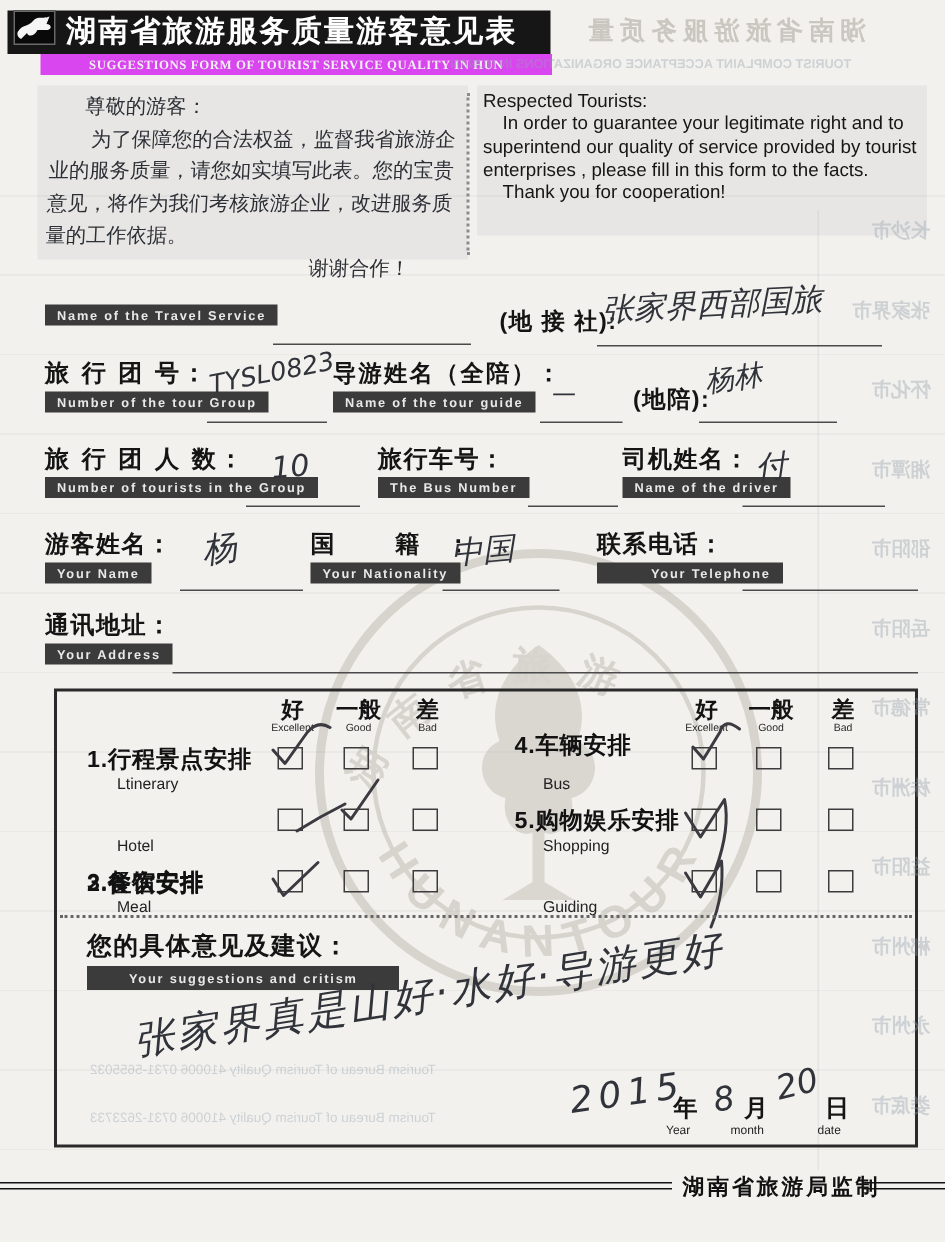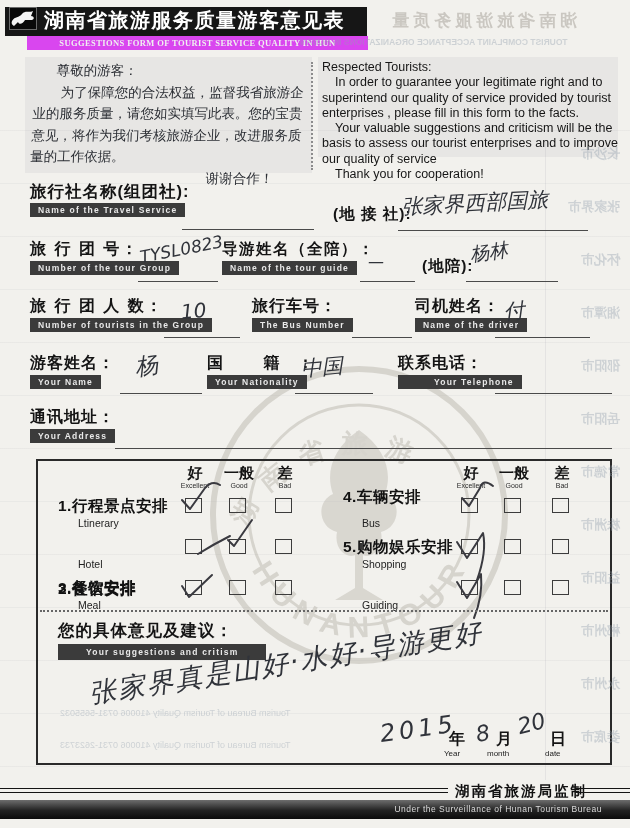--- a/index.html
+++ b/index.html
@@ -77,25 +77,23 @@
 
   <div class="intro-cn">
     <div style="margin-left:22px;">尊敬的游客：</div>
     <div style="text-indent:2em;">为了保障您的合法权益，监督我省旅游企业的服务质量，请您如实填写此表。您的宝贵意见，将作为我们考核旅游企业，改进服务质量的工作依据。</div>
     <div style="text-align:right; margin-right:34px;">谢谢合作！</div>
   </div>
   <div class="abs" style="left:311px; top:62px; height:108px; border-left:2px dotted #8c8c8c;"></div>
   <div class="intro-en">
     <p class="nofirst">Respected Tourists:</p>
     <p>In order to guarantee your legitimate right and to superintend our quality of service provided by tourist enterprises , please fill in this form to the facts.</p>
-    <p>Your valuable suggestions and criticism will be the basis to assess our tourist enterprises and to improve our quality of service</p>
     <p>Thank you for cooperation!</p>
   </div>
 
-  <div class="lbl" style="left:30px; top:181px; font-size:16.5px;">旅行社名称(组团社):</div>
   <div class="sublbl" style="left:30px; top:203px;">Name of the Travel Service</div>
   <div class="line" style="left:182px; top:229px; width:132px;"></div>
   <div class="lbl" style="left:333px; top:204px; font-size:15.5px;">(地 接 社):</div>
   <div class="line" style="left:398px; top:230px; width:190px;"></div>
   <div class="hw" style="left:402px; top:193px; font-size:21px; transform:rotate(-3deg);">张家界西部国旅</div>
 
   <div class="lbl" style="left:30px; top:239px; letter-spacing:2px;">旅 行 团 号：</div>
   <div class="sublbl" style="left:30px; top:261px;">Number of the tour Group</div>
   <div class="hw" style="left:142px; top:247px; font-size:17px; transform:rotate(-11deg);">TYSL0823</div>
   <div class="line" style="left:138px; top:281px; width:80px;"></div>
@@ -253,16 +251,14 @@
     <div class="bleed mirror" style="right:10px; top:516px; font-size:13px;">株洲市</div>
     <div class="bleed mirror" style="right:10px; top:569px; font-size:13px;">益阳市</div>
     <div class="bleed mirror" style="right:10px; top:622px; font-size:13px;">郴州市</div>
     <div class="bleed mirror" style="right:10px; top:675px; font-size:13px;">永州市</div>
     <div class="bleed mirror" style="right:10px; top:728px; font-size:13px;">娄底市</div>
   </div>
 
   <div class="abs" style="left:0px; top:788px; width:448px; height:5px; border-top:1.5px solid #141414; border-bottom:1.5px solid #141414;"></div>
   <div class="abs" style="left:455px; top:782px; font-size:14.5px; font-weight:bold; letter-spacing:2px; color:#111; white-space:nowrap;">湖南省旅游局监制</div>
   <div class="abs" style="left:575px; top:788px; width:55px; height:5px; border-top:1.5px solid #141414; border-bottom:1.5px solid #141414;"></div>
-  <div class="abs" style="left:0px; top:800px; width:630px; height:19px; background:linear-gradient(to bottom,#6d6d6d,#222 55%,#0b0b0b);
-       color:#dcdcdc; font-size:8.5px; letter-spacing:.5px; text-align:right; line-height:19px; padding-right:28px;">Under the Surveillance of Hunan Tourism Bureau</div>
 
 </div>
 
 </body></html>

